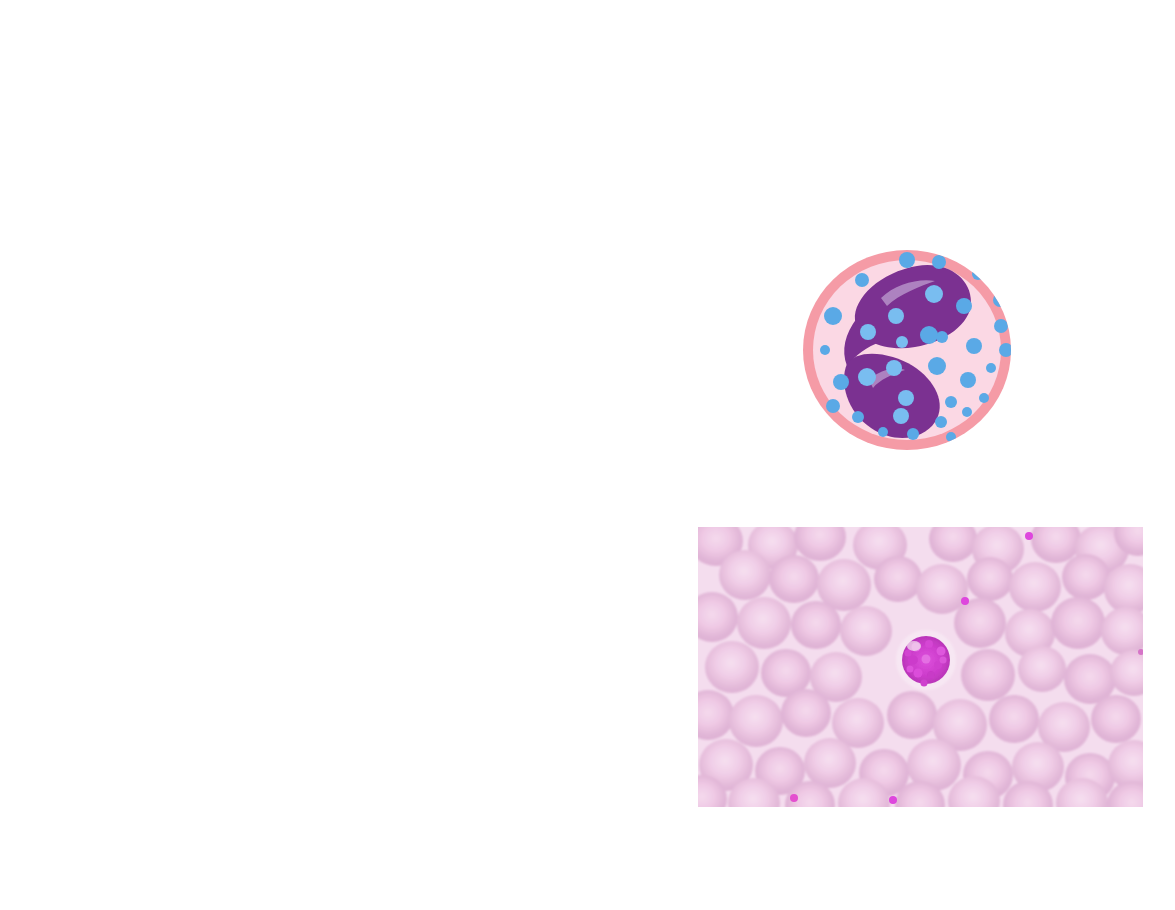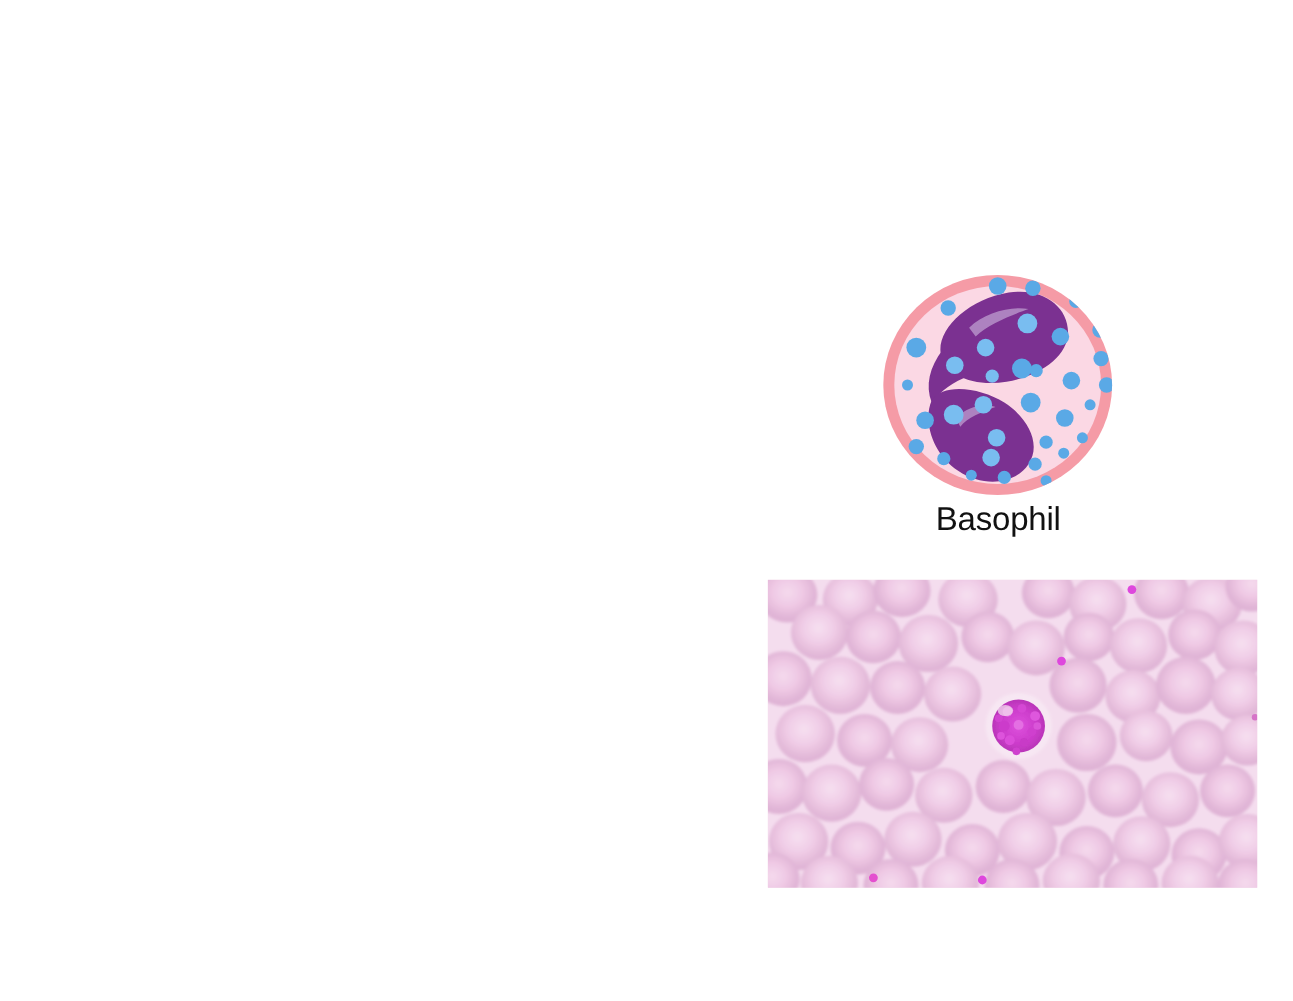--- a/index.html
+++ b/index.html
@@ -131,21 +131,20 @@
         <circle cx="63" cy="171" r="6" fill="#5aa9e6"></circle>
         <circle cx="146" cy="176" r="6" fill="#5aa9e6"></circle>
         <circle cx="172" cy="166" r="5" fill="#5aa9e6"></circle>
         <circle cx="118" cy="188" r="6" fill="#5aa9e6"></circle>
         <circle cx="88" cy="186" r="5" fill="#5aa9e6"></circle>
         <circle cx="156" cy="191" r="5" fill="#5aa9e6"></circle>
       </g>
     </g>
   </svg>
 
-  <div id="illustration-label">Basophil</div>
 </div>
 
 <div id="micrograph-panel">
   <svg id="micrograph-svg" viewBox="0 0 445 280" xmlns="http://www.w3.org/2000/svg">
     <defs>
       <radialGradient id="rbcGrad" cx="50%" cy="45%" r="58%">
         <stop offset="0%" stop-color="#f4d9ec"></stop>
         <stop offset="42%" stop-color="#eec6e3"></stop>
         <stop offset="78%" stop-color="#ddaed2"></stop>
         <stop offset="100%" stop-color="#d8a6cd"></stop>

